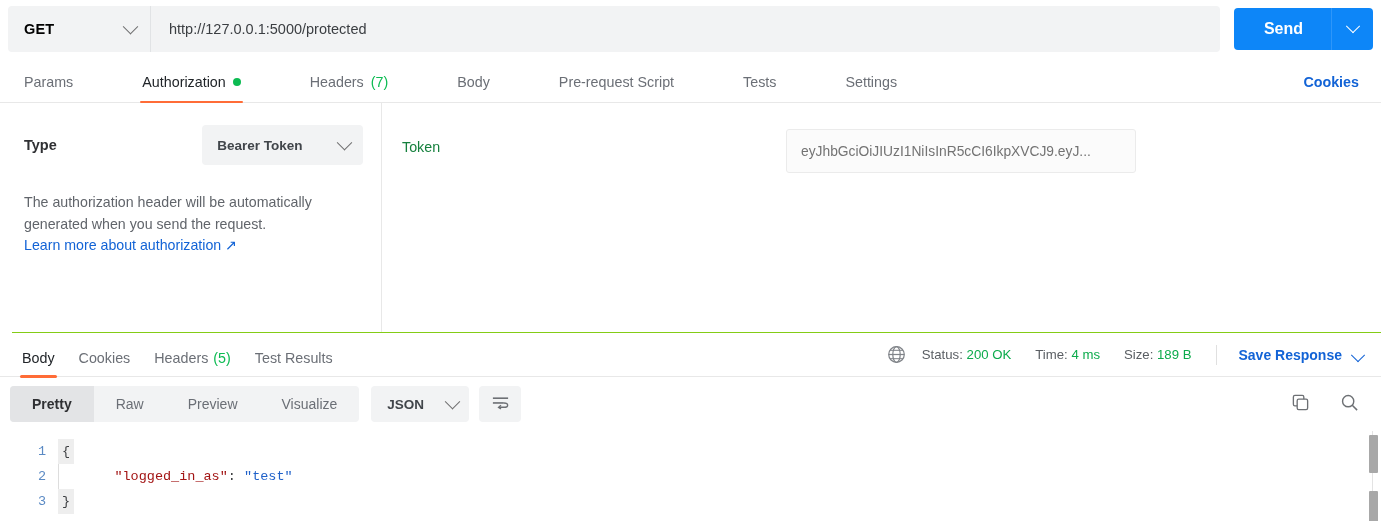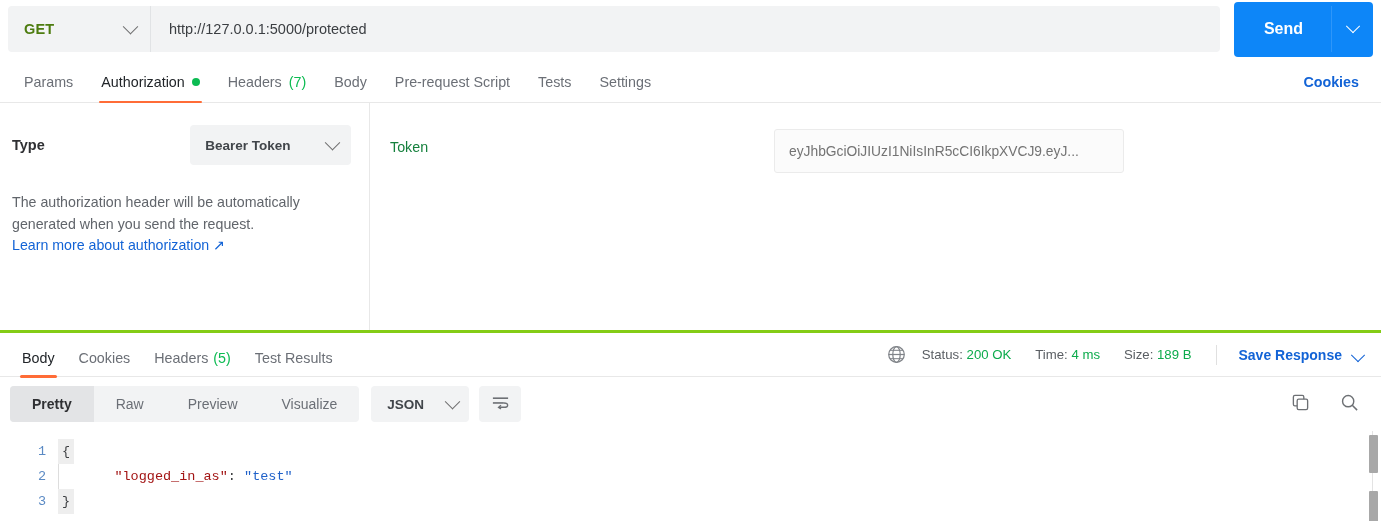--- a/index.html
+++ b/index.html
@@ -21,21 +21,21 @@
   }
   .method-select {
     width: 142px; height: 46px;
     background: #f2f3f4;
     border-radius: 4px 0 0 4px;
     display: flex; align-items: center; justify-content: space-between;
     padding: 0 14px 0 16px;
     cursor: pointer;
   }
   .method-select .mlabel {
-    font-size: 14.5px; font-weight: bold; color: #4d7c0f; letter-spacing: .2px;
+    font-size: 14.5px; font-weight: bold; color: #000000; letter-spacing: .2px;
   }
   .chev {
     width: 11px; height: 11px;
     border-right: 1.6px solid #707070;
     border-bottom: 1.6px solid #707070;
     transform: rotate(45deg) translate(-2px,-2px);
     display: inline-block;
     flex: none;
   }
   .url-input-wrap {
@@ -44,21 +44,21 @@
     border-left: 1px solid #e1e3e5;
     border-radius: 0 4px 4px 0;
     display: flex; align-items: center;
     padding: 0 18px;
     cursor: text;
   }
   .url-input-wrap .utext { font-size: 14.5px; color: #3b3e42; }
   .send-group {
     display: flex; align-items: center;
     margin-left: 14px; margin-right: 8px;
-    height: 55px;
+    height: 42px;
     border-radius: 4px; overflow: hidden;
     background: #0d86f8;
   }
   .send-btn {
     height: 46px; padding: 0 28px 0 30px;
     display: flex; align-items: center;
     color: #fff; font-size: 16px; font-weight: bold;
     cursor: pointer; border: none; background: transparent;
     font-family: "Liberation Sans", sans-serif;
   }
@@ -70,20 +70,21 @@
   }
   .send-caret .chev { border-color: #ffffff; width: 10px; height: 10px; }
 
   
   .req-tabs {
     display: flex; align-items: flex-end;
     height: 45px;
     border-bottom: 1px solid #e8e8e8;
     padding: 0 14px 0 10px;
     position: relative;
+    gap: 41px;
   }
   .rtab {
     position: relative;
     padding: 0 14px 12px 14px;
     font-size: 14.3px; color: #6b6f76;
     cursor: pointer; white-space: nowrap;
     display: flex; align-items: center; gap: 7px;
   }
   .rtab.active { color: #212529; }
   .rtab.active::after {
@@ -98,21 +99,22 @@
   .cookies-link {
     margin-left: auto; margin-bottom: 12px;
     font-size: 14.3px; color: #1263d6; font-weight: bold;
     cursor: pointer; padding-right: 8px;
   }
 
   
   .auth-pane {
     display: flex;
     height: 230px;
-    border-bottom: 3px solid #84cc16;
+    border-bottom: 1px solid #84cc16;
+    margin-left: 12px;
   }
   .auth-left {
     width: 370px; flex: none;
     border-right: 1px solid #e8e8e8;
     padding: 22px 18px 0 12px;
   }
   .type-row { display: flex; align-items: center; }
   .type-label {
     font-size: 14.5px; font-weight: bold; color: #2f3033;
     width: 180px;

